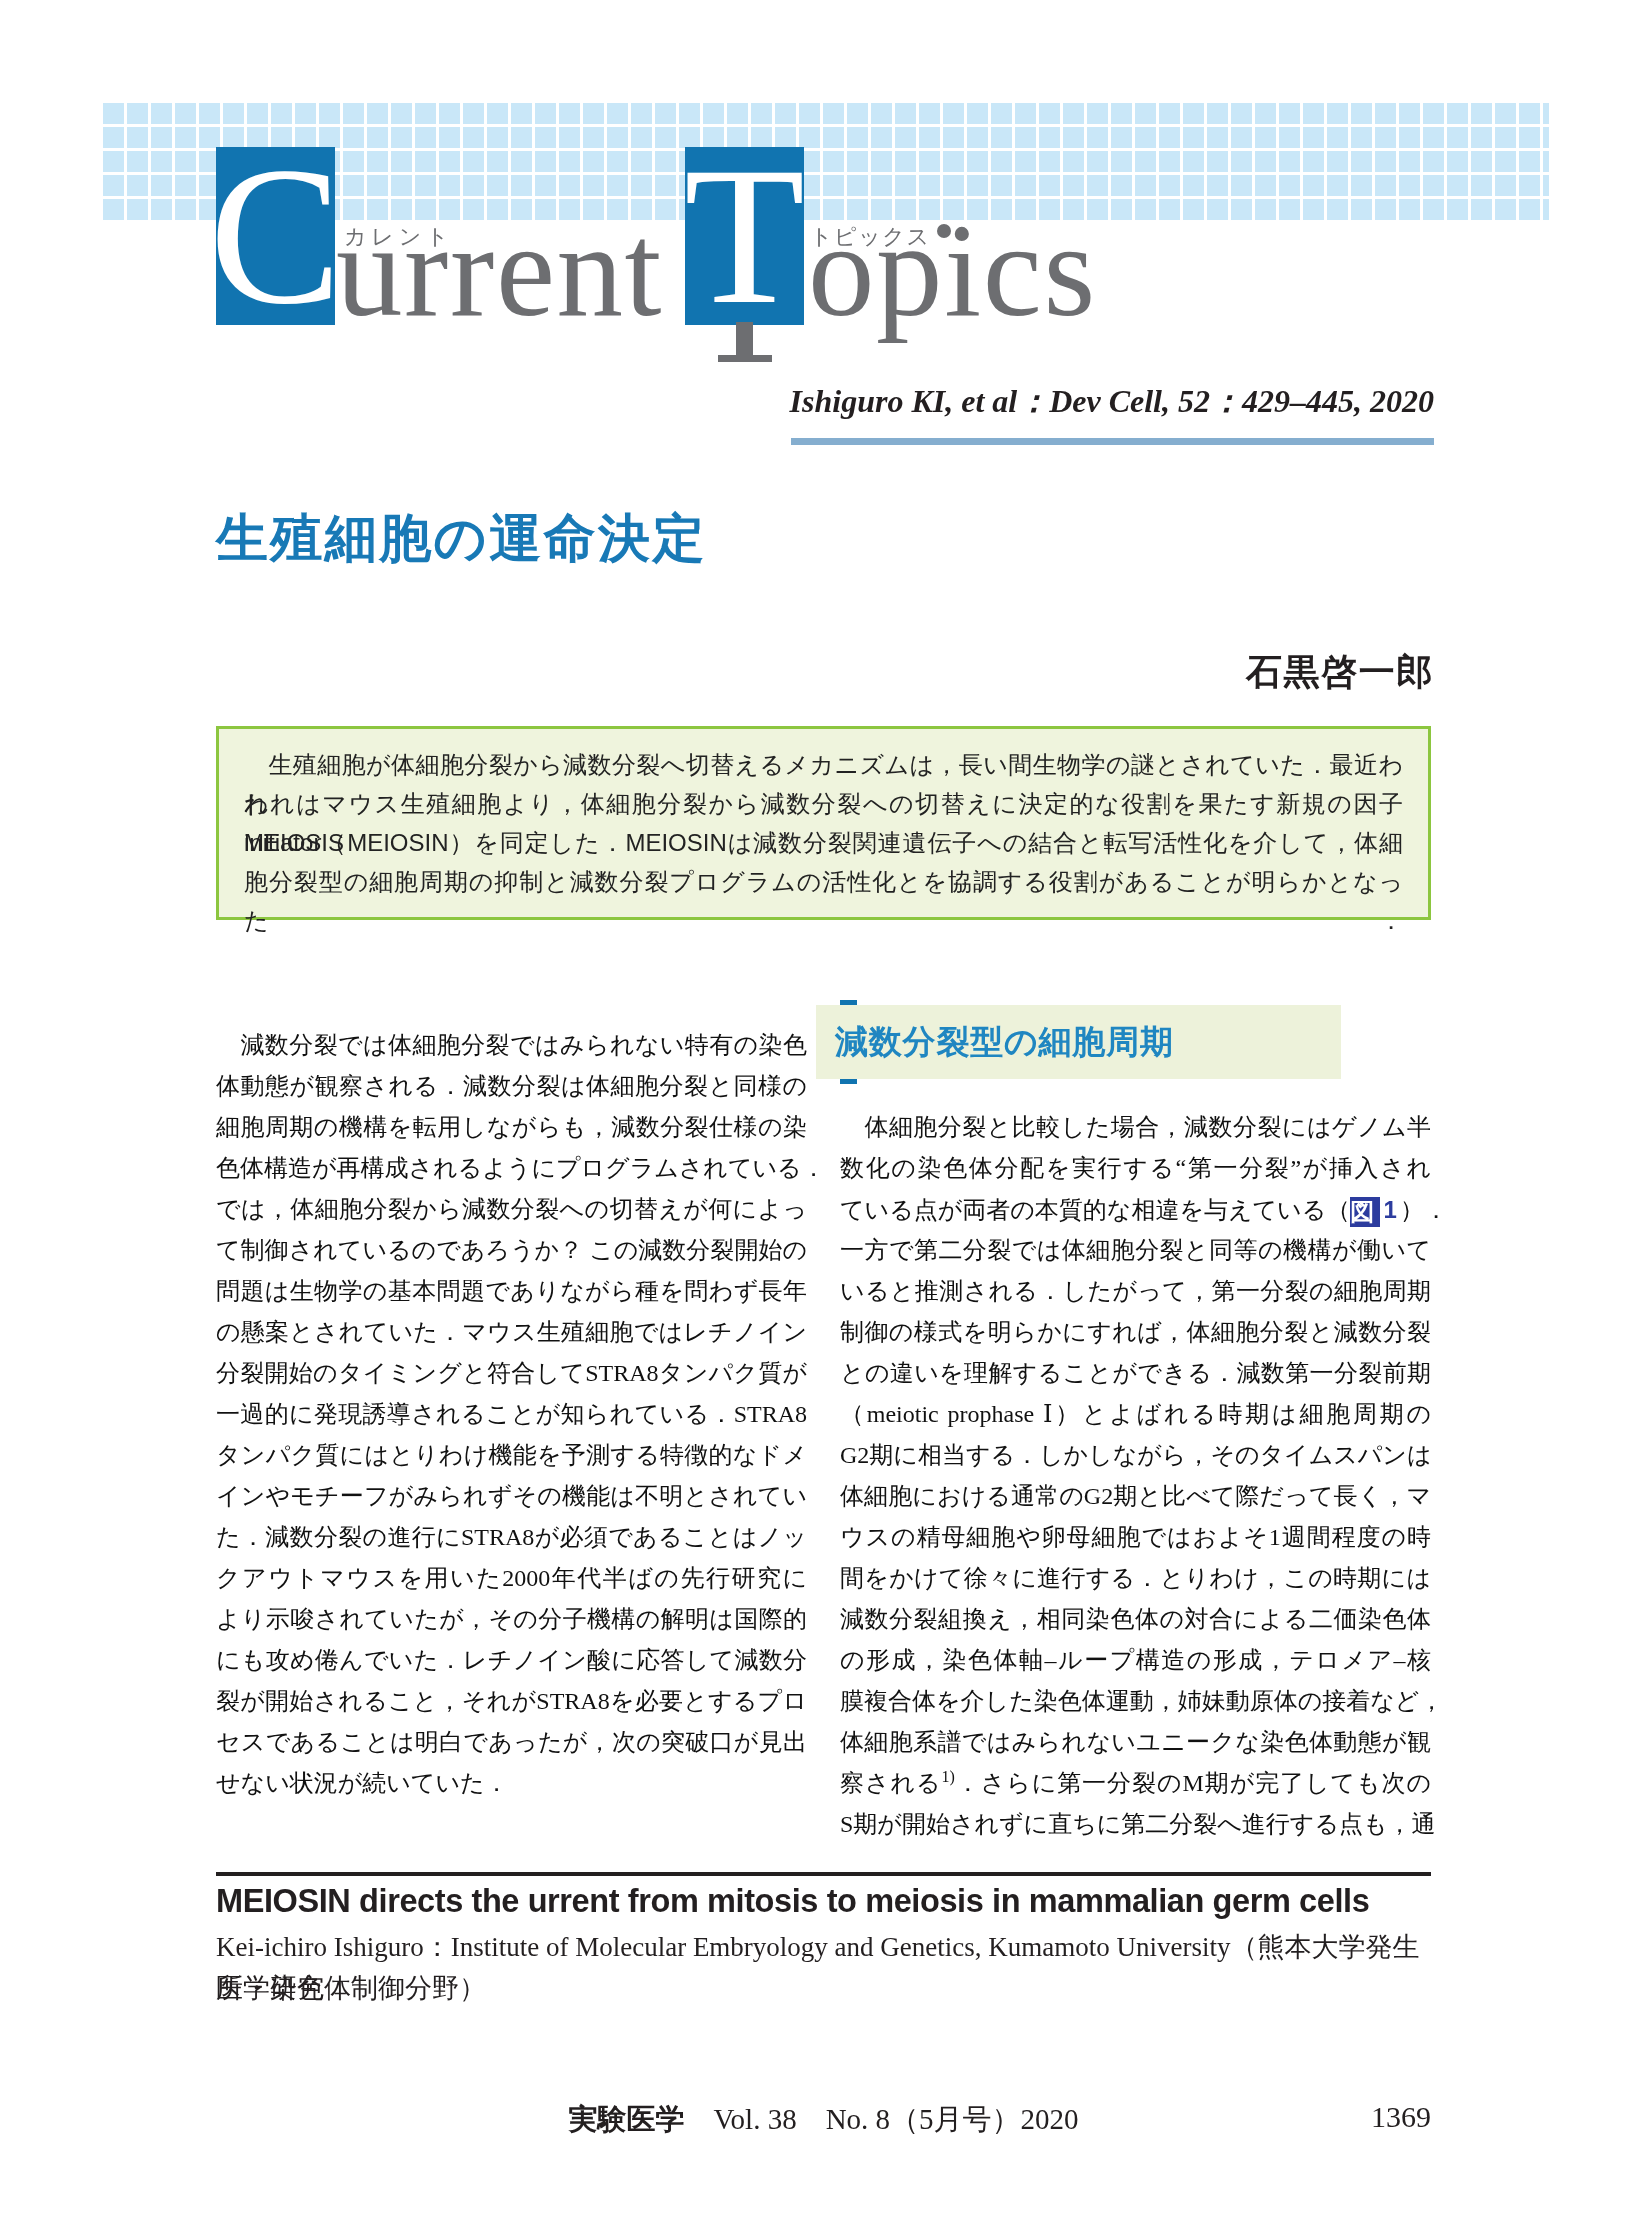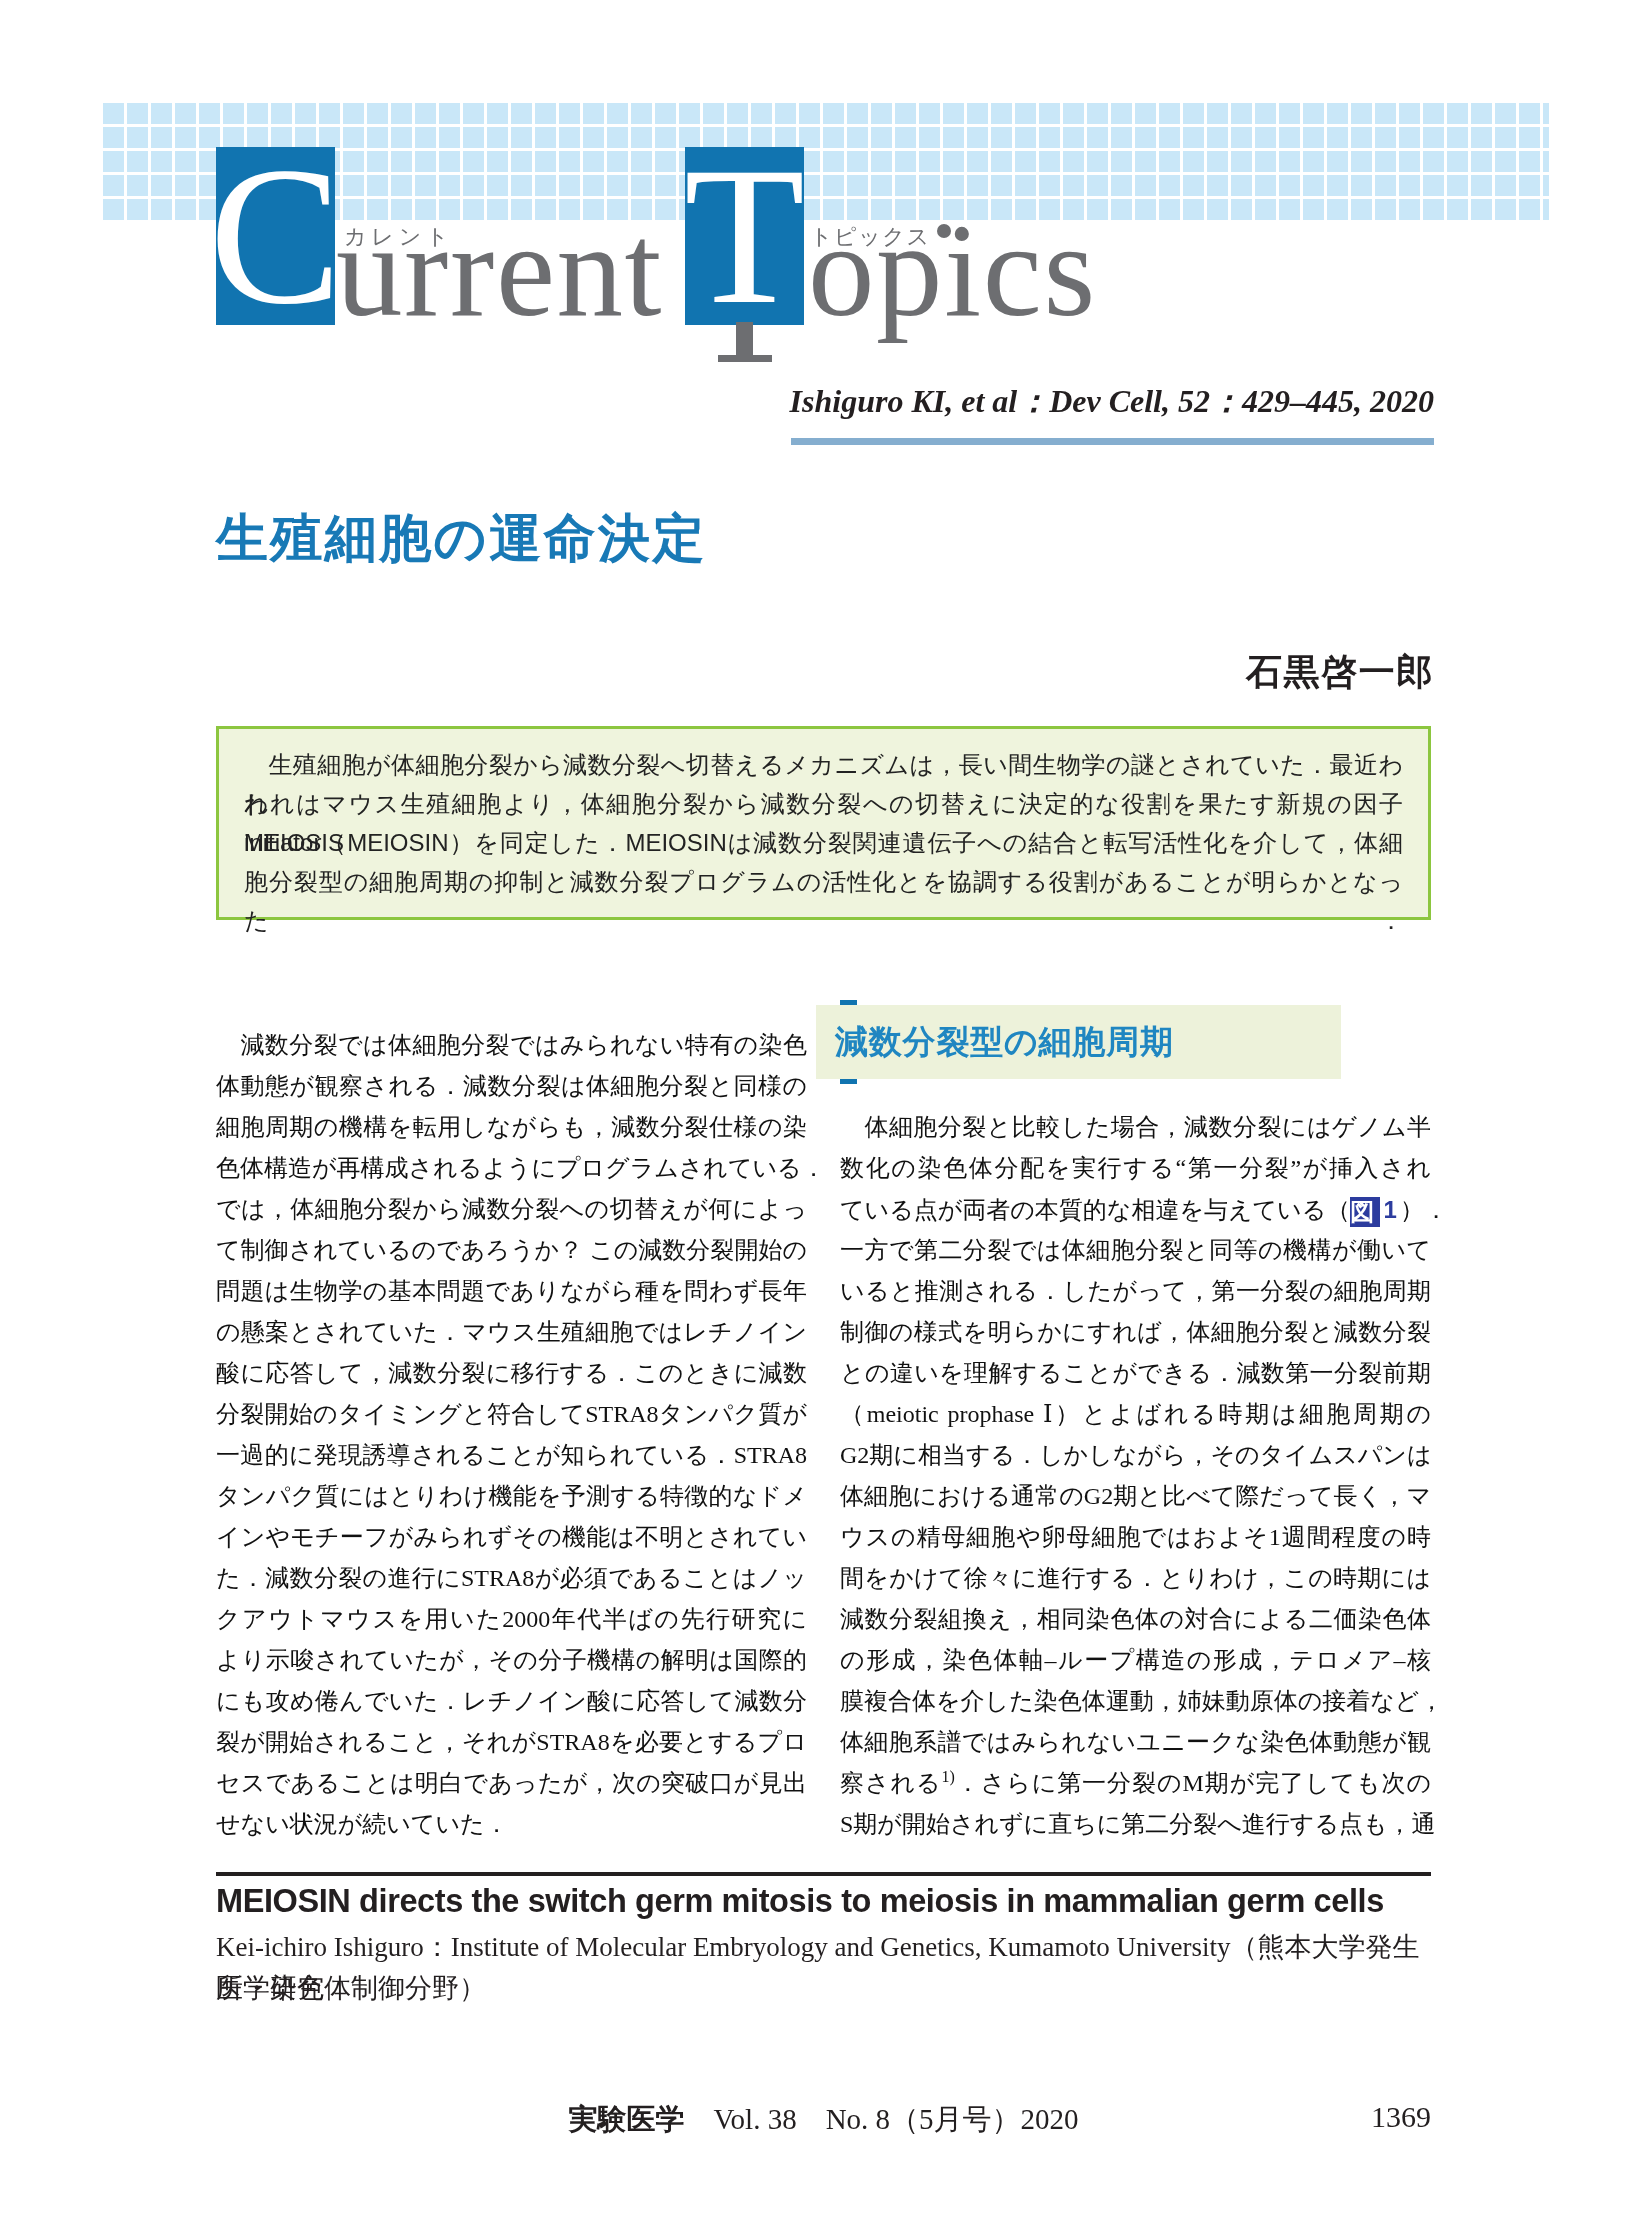--- a/index.html
+++ b/index.html
@@ -115,21 +115,20 @@
   <div class="col col-left">
 
   <div class="line">　減数分裂では体細胞分裂ではみられない特有の染色</div>
       <div class="line">体動態が観察される．減数分裂は体細胞分裂と同様の</div>
       <div class="line">細胞周期の機構を転用しながらも，減数分裂仕様の染</div>
       <div class="line">色体構造が再構成されるようにプログラムされている．</div>
       <div class="line">では，体細胞分裂から減数分裂への切替えが何によっ</div>
       <div class="line">て制御されているのであろうか？ この減数分裂開始の</div>
       <div class="line">問題は生物学の基本問題でありながら種を問わず長年</div>
       <div class="line">の懸案とされていた．マウス生殖細胞ではレチノイン</div>
-      <div class="line">酸に応答して，減数分裂に移行する．このときに減数</div>
       <div class="line">分裂開始のタイミングと符合してSTRA8タンパク質が</div>
       <div class="line">一過的に発現誘導されることが知られている．STRA8</div>
       <div class="line">タンパク質にはとりわけ機能を予測する特徴的なドメ</div>
       <div class="line">インやモチーフがみられずその機能は不明とされてい</div>
       <div class="line">た．減数分裂の進行にSTRA8が必須であることはノッ</div>
       <div class="line">クアウトマウスを用いた2000年代半ばの先行研究に</div>
       <div class="line">より示唆されていたが，その分子機構の解明は国際的</div>
       <div class="line">にも攻め倦んでいた．レチノイン酸に応答して減数分</div>
       <div class="line">裂が開始されること，それがSTRA8を必要とするプロ</div>
       <div class="line">セスであることは明白であったが，次の突破口が見出</div>
@@ -169,21 +168,21 @@
     <div class="line">
       <span>察される</span><span class="supref">1)</span><span>．さらに第一分裂のM期が完了しても次の</span>
     </div>
     <div>
 
     <div class="line">S期が開始されずに直ちに第二分裂へ進行する点も，通</div>
       </div>
   </div>
 
   <div class="foot-rule"></div>
-  <div class="foot-entitle">MEIOSIN directs the switch germ mitosis to meiosis in mammalian germ cells</div>
+  <div class="foot-entitle">MEIOSIN directs the urrent from mitosis to meiosis in mammalian germ cells</div>
   <div class="foot-affil">
 
   <div class="affil-line">Kei-ichiro Ishiguro：Institute of Molecular Embryology and Genetics, Kumamoto University（熊本大学発生医学研究</div>
       <div class="affil-line">所・染色体制御分野）</div>
     </div>
   <div class="journal-line">
     <span class="jname">実験医学</span><span>　Vol. 38　No. 8（5月号）2020</span>
   </div>
   <div class="page-number">1369</div>
 

